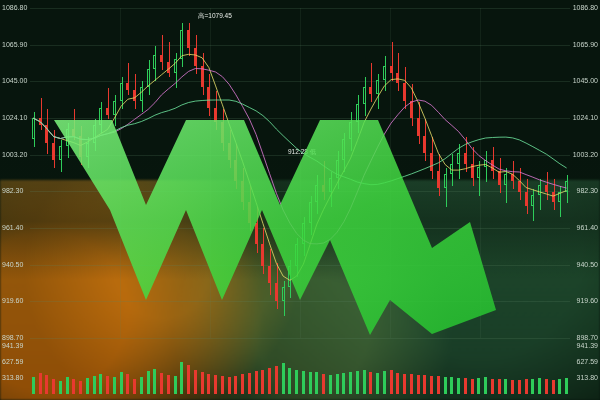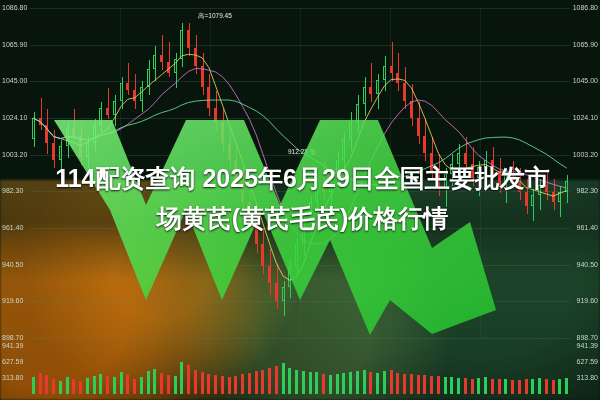--- a/index.html
+++ b/index.html
@@ -466,18 +466,14 @@
           <stop offset="55%" stop-color="#3fd93f" stop-opacity="0.88"></stop>
           <stop offset="100%" stop-color="#25c22f" stop-opacity="0.9"></stop>
         </linearGradient>
       </defs>
       <path d="M54,120 L112,120 L146,205 L186,120 L244,120 L280,205 L320,120 L378,120
                L432,248 L470,222 L496,310 L432,334 L390,300 L370,335 L330,240 L300,300
                L262,210 L222,300 L186,210 L146,300 L110,210 Z" fill="url(#agrad)" opacity="0.95"></path>
     </svg>
   </div>
 
-  <div class="headline">
-    <span>114配资查询 2025年6月29日全国主要批发市</span>
-    <span>场黄芪(黄芪毛芪)价格行情</span>
-  </div>
 
 </div>
 
 </body></html>

